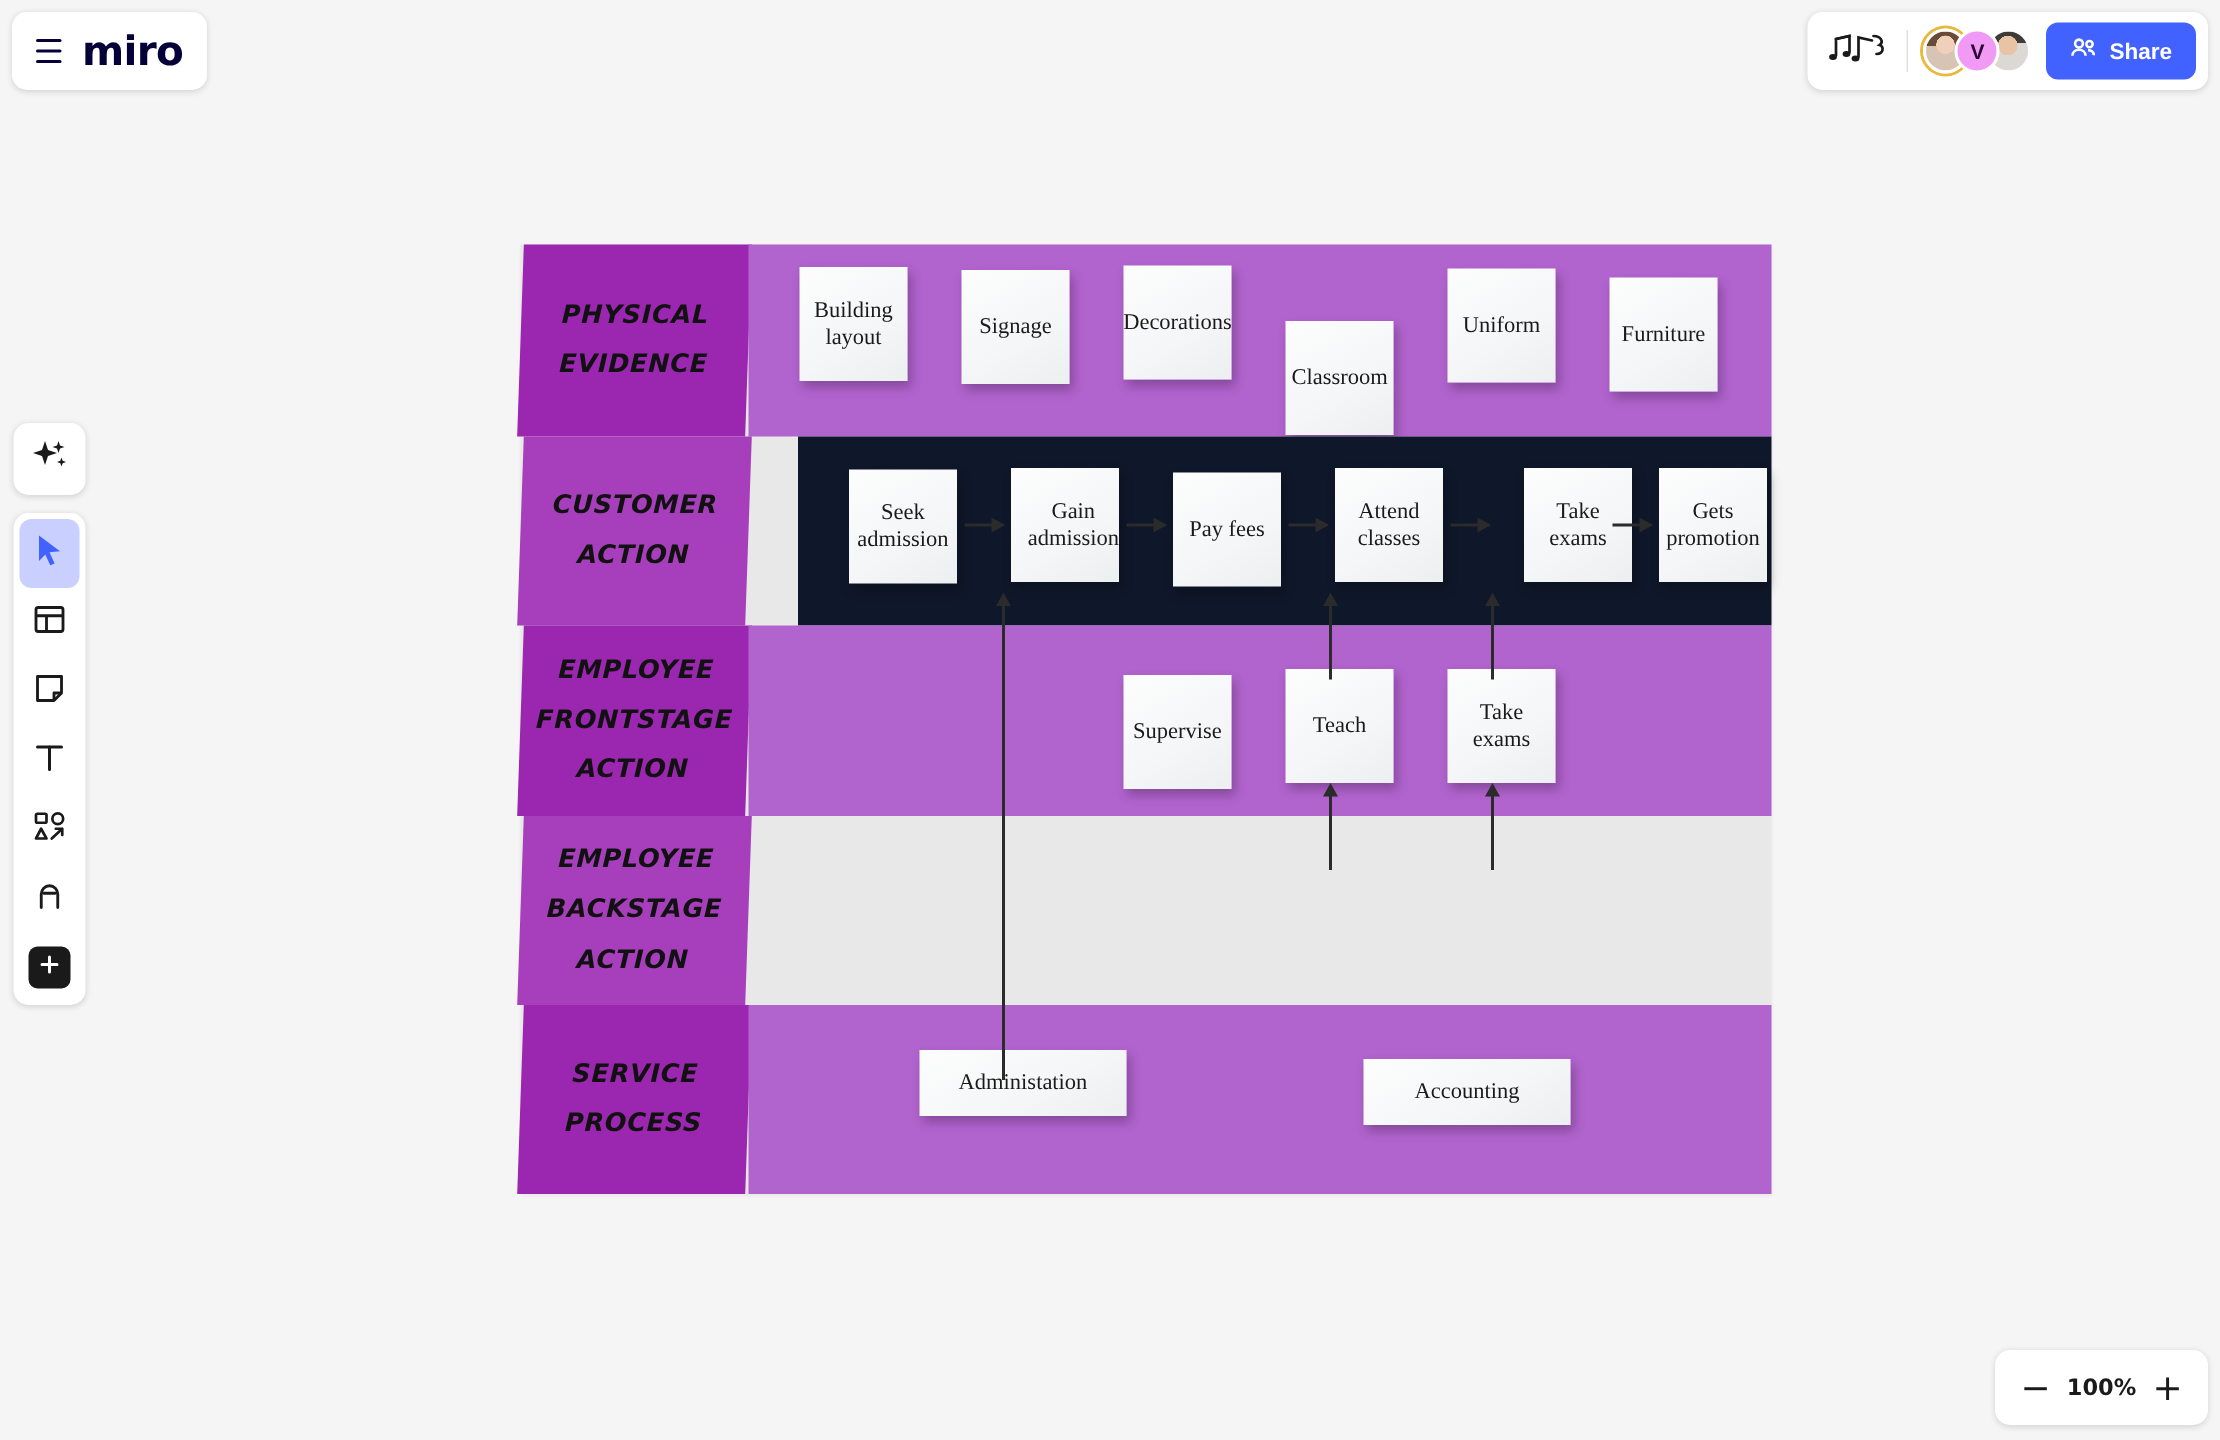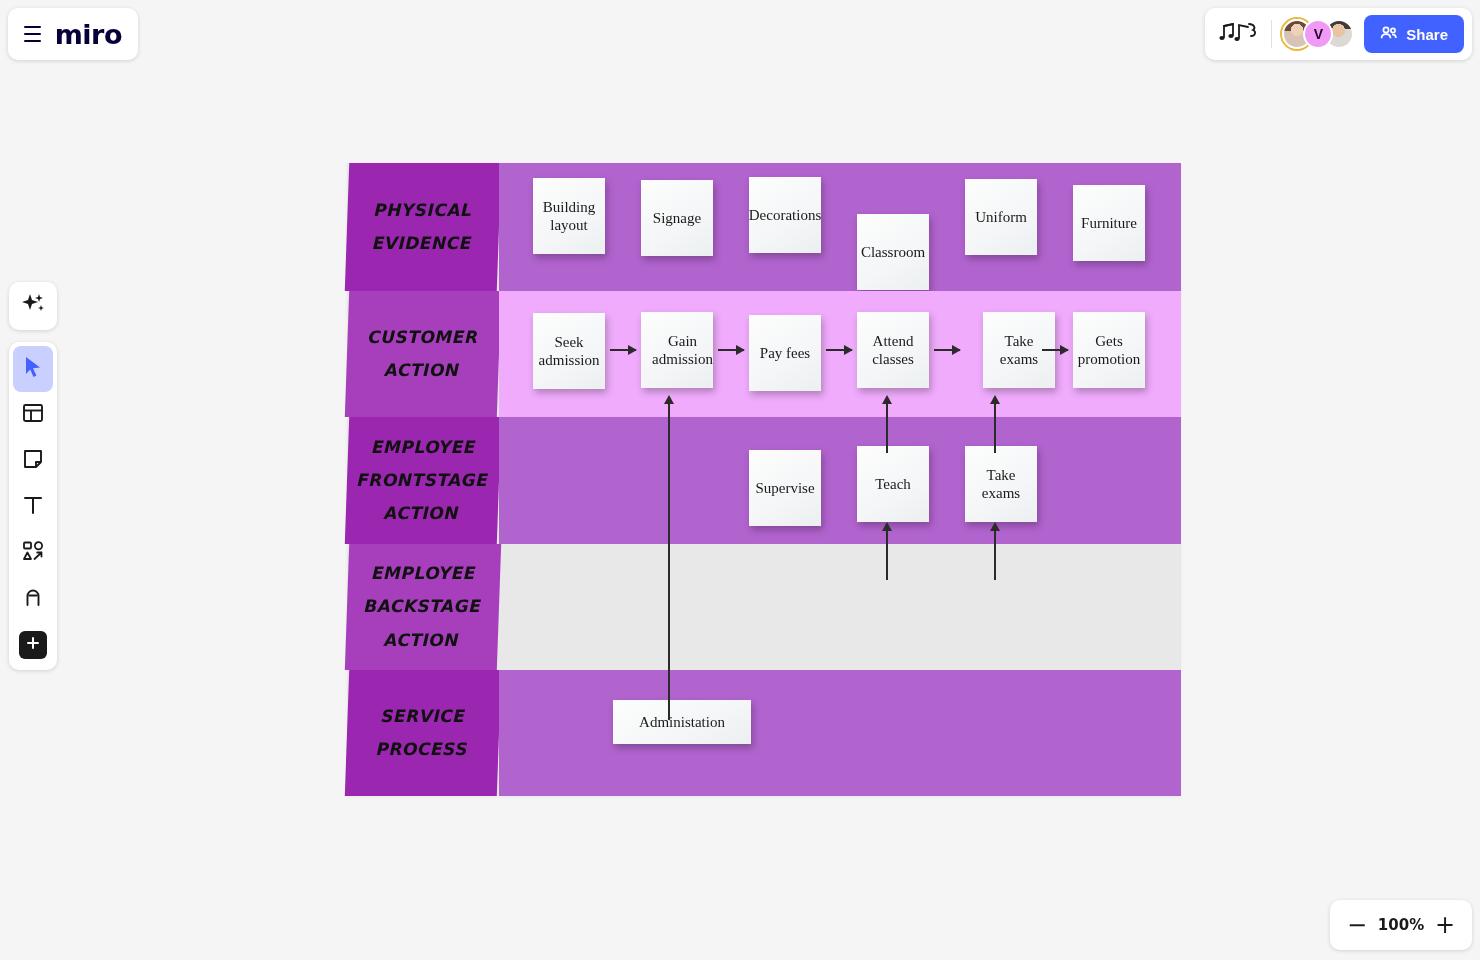--- a/index.html
+++ b/index.html
@@ -206,21 +206,21 @@
   }
   .row-body {
     flex: 1;
     position: relative;
   }
 
   
   .lbl-dark  { background: #9b26b0; }
   .lbl-light { background: #a73fbd; }
   .body-purple { background: #b163ce; }
-  .body-gray   { background: #f0abfc; }
+  .body-gray   { background: #0f172a; margin-left: 33px; }
 
   
   .r1 { height: 128px; }
   .r2 { height: 126px; }
   .r3 { height: 127px; }
   .r4 { height: 126px; }
   .r5 { height: 126px; }
 
   
   .note {
@@ -481,20 +481,21 @@
       <span>EMPLOYEE BACKSTAGE ACTION</span>
     </div>
   </div>
 
   <div class="row r5">
     <div class="row-label lbl-dark">
       <span>SERVICE PROCESS</span>
     </div>
     <div class="row-body body-purple">
       <div class="note wide" style="left:114px; top:30px;">Administation</div>
+      <div class="note wide" style="left:410px; top:36px;">Accounting</div>
     </div>
   </div>
 
   <div class="v-arrow" style="left:321px; top:240px; height:317px;"></div>
 
   <div class="v-arrow" style="left:539px; top:240px; height:50px;"></div>
 
   <div class="v-arrow" style="left:539px; top:367px; height:50px;"></div>
 
   <div class="v-arrow" style="left:647px; top:240px; height:50px;"></div>

